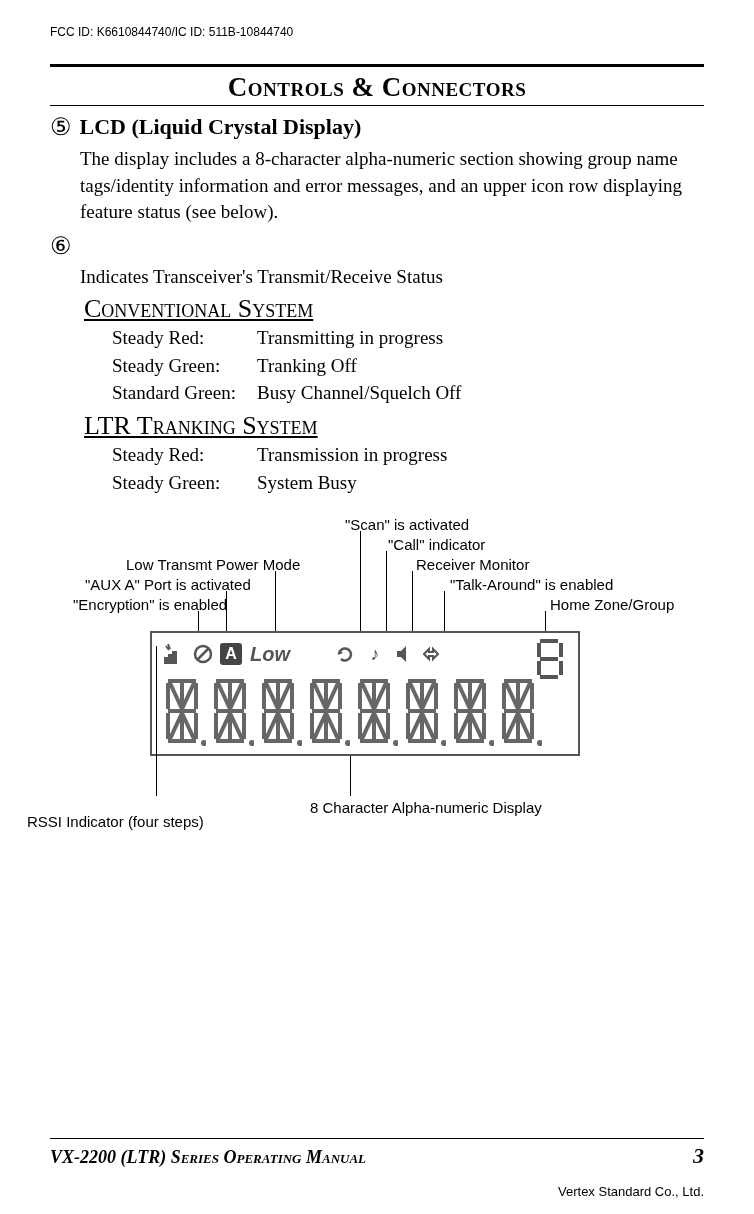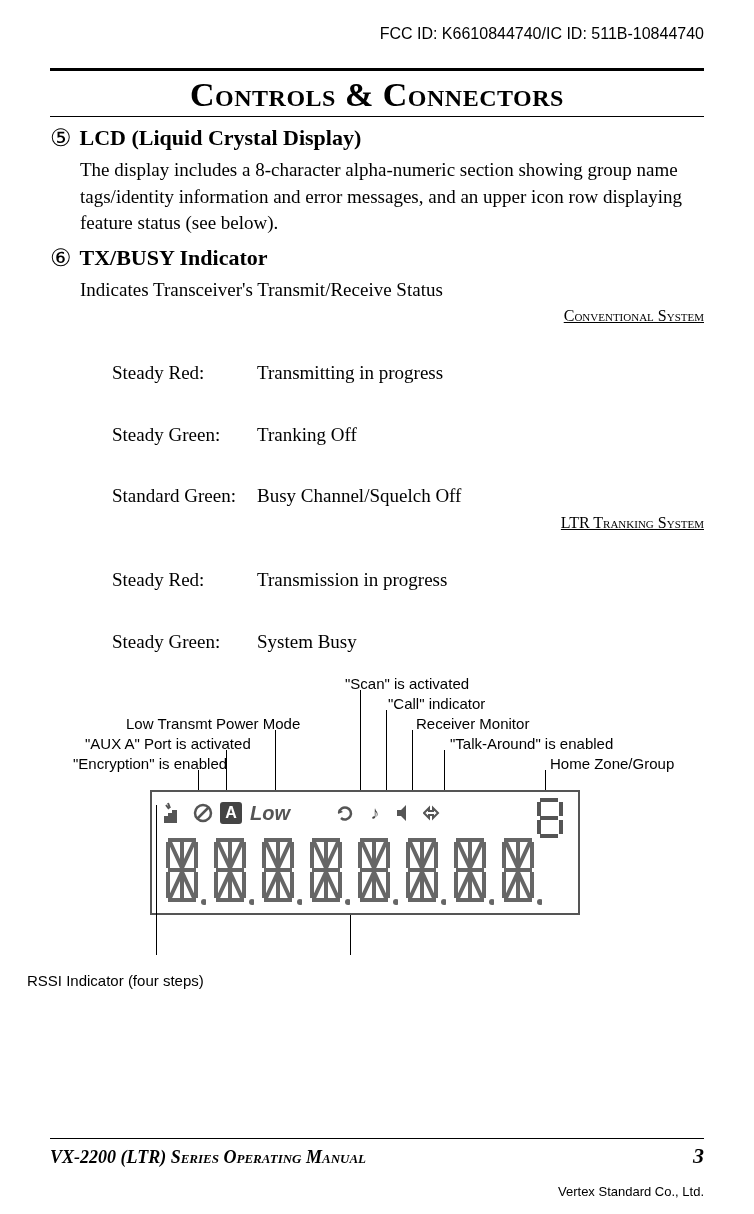--- a/index.html
+++ b/index.html
@@ -12,39 +12,39 @@
       height: 1214px;
       font-family: "Times New Roman", serif;
       font-size: 19px;
       color: #000;
       background: #fff;
       position: relative;
       padding: 25px 50px 30px 50px;
     }
     .fcc-id {
       font-family: Arial, sans-serif;
-      font-size: 16px;
-      text-align: right;
+      font-size: 12px;
+      text-align: left;
       margin-bottom: 25px;
     }
     .hr-double {
       border: none;
       border-top: 2px solid #000;
       border-bottom: 1px solid #000;
       height: 3px;
       margin: 2px 0;
     }
     .hr-single {
       border: none;
       border-top: 1.5px solid #000;
       margin: 0;
     }
     .title {
       font-family: "Times New Roman", serif;
-      font-size: 34px;
+      font-size: 27px;
       font-weight: bold;
       text-align: center;
       font-variant: small-caps;
       letter-spacing: 0.5px;
       padding: 3px 0 2px 0;
     }
     .numbered-section {
       margin-top: 8px;
     }
     .section-heading {
@@ -62,31 +62,29 @@
       line-height: 1;
     }
     .body-text {
       font-size: 19px;
       line-height: 1.4;
       margin-left: 30px;
     }
     .subheading {
       font-variant: small-caps;
       text-decoration: underline;
-      font-size: 16px;
-      margin-left: 15px;
+      font-size: 26px;
+      margin-left: 34px;
       margin-top: 4px;
-      text-align: right;
     }
     .status-row {
       display: flex;
       margin-left: 62px;
       font-size: 19px;
       line-height: 1.45;
-      margin-top: 34px;
     }
     .status-label {
       width: 145px;
     }
     .lcd-figure {
       position: relative;
       width: 600px;
       height: 320px;
       margin: 20px 0 0 0;
       font-family: Arial, sans-serif;
@@ -228,21 +226,20 @@
   <div class="section-heading">
     <span class="circled-num">⑤</span>
     <span>LCD (Liquid Crystal Display)</span>
   </div>
   <div class="body-text">The display includes a 8-character alpha-numeric section showing group name tags/identity information and error messages, and an upper icon row displaying feature status (see below).</div>
 </div>
 
 <div class="numbered-section">
   <div class="section-heading">
     <span class="circled-num">⑥</span>
-    <span>TX/BUSY Indicator</span>
   </div>
   <div class="body-text" style="margin-bottom:0">Indicates Transceiver's Transmit/Receive Status</div>
 
   <div class="subheading">Conventional System</div>
   <div class="status-row">
     <span class="status-label">Steady Red:</span>
     <span>Transmitting in progress</span>
   </div>
   <div class="status-row">
     <span class="status-label">Steady Green:</span>
@@ -384,20 +381,21 @@
       <g stroke="#555" stroke-width="4" fill="none">
         <path d="M6 4 h18 M6 22 h18 M6 40 h18 M5 6 v14 M27 6 v14 M5 24 v14 M27 24 v14"></path>
       </g>
     </svg>
   </div>
 
   <div class="callout-line v" style="left:106px; top:130px; height:150px;"></div>
   <div class="callout-line v" style="left:300px; top:240px; height:40px;"></div>
 
   <div class="callout" style="left:-23px; top:297px;">RSSI Indicator (four steps)</div>
+  <div class="callout" style="left:260px; top:283px;">8 Character Alpha-numeric Display</div>
 </div>
 
 <div class="footer">
   <div class="footer-line"></div>
   <div class="footer-row">
     <span class="manual-title">VX-2200 (LTR) Series Operating Manual</span>
     <span class="page-num">3</span>
   </div>
 </div>
 

